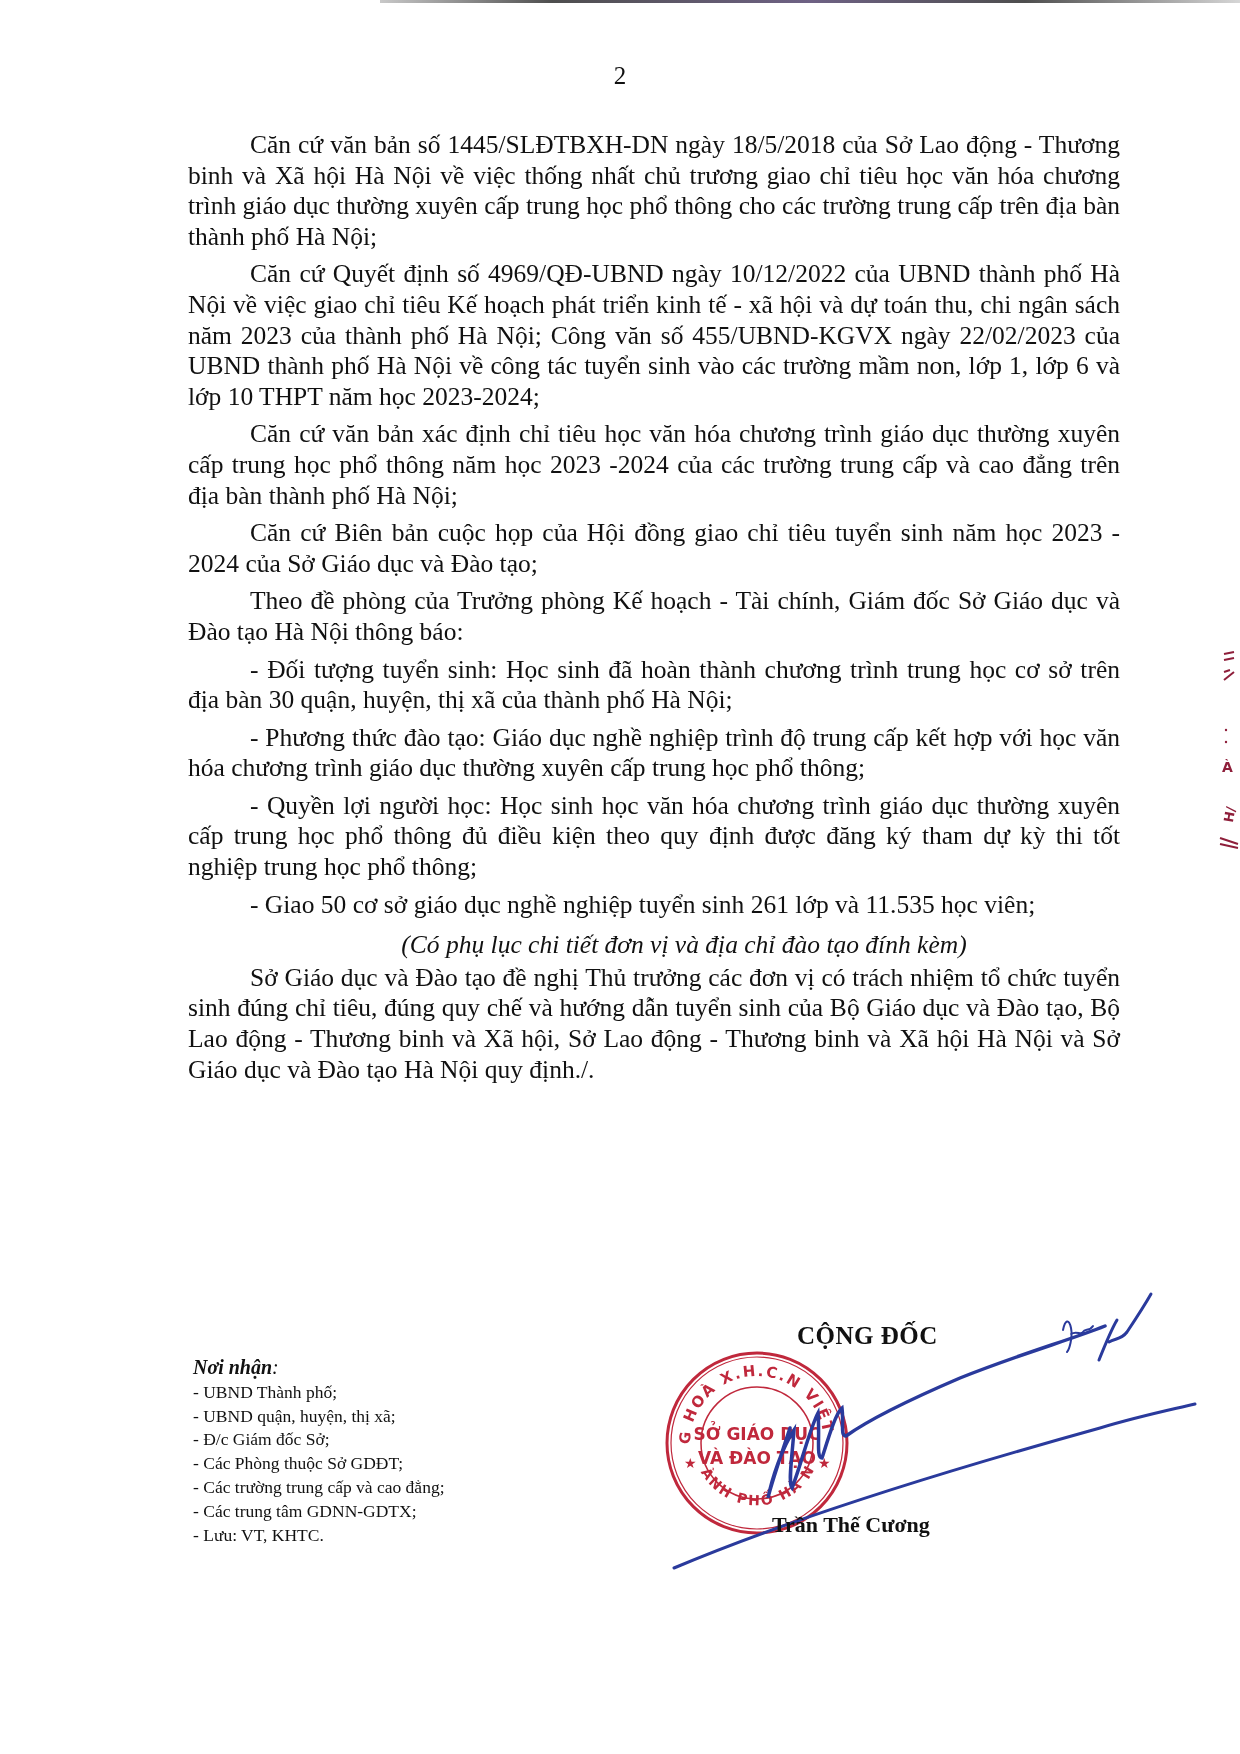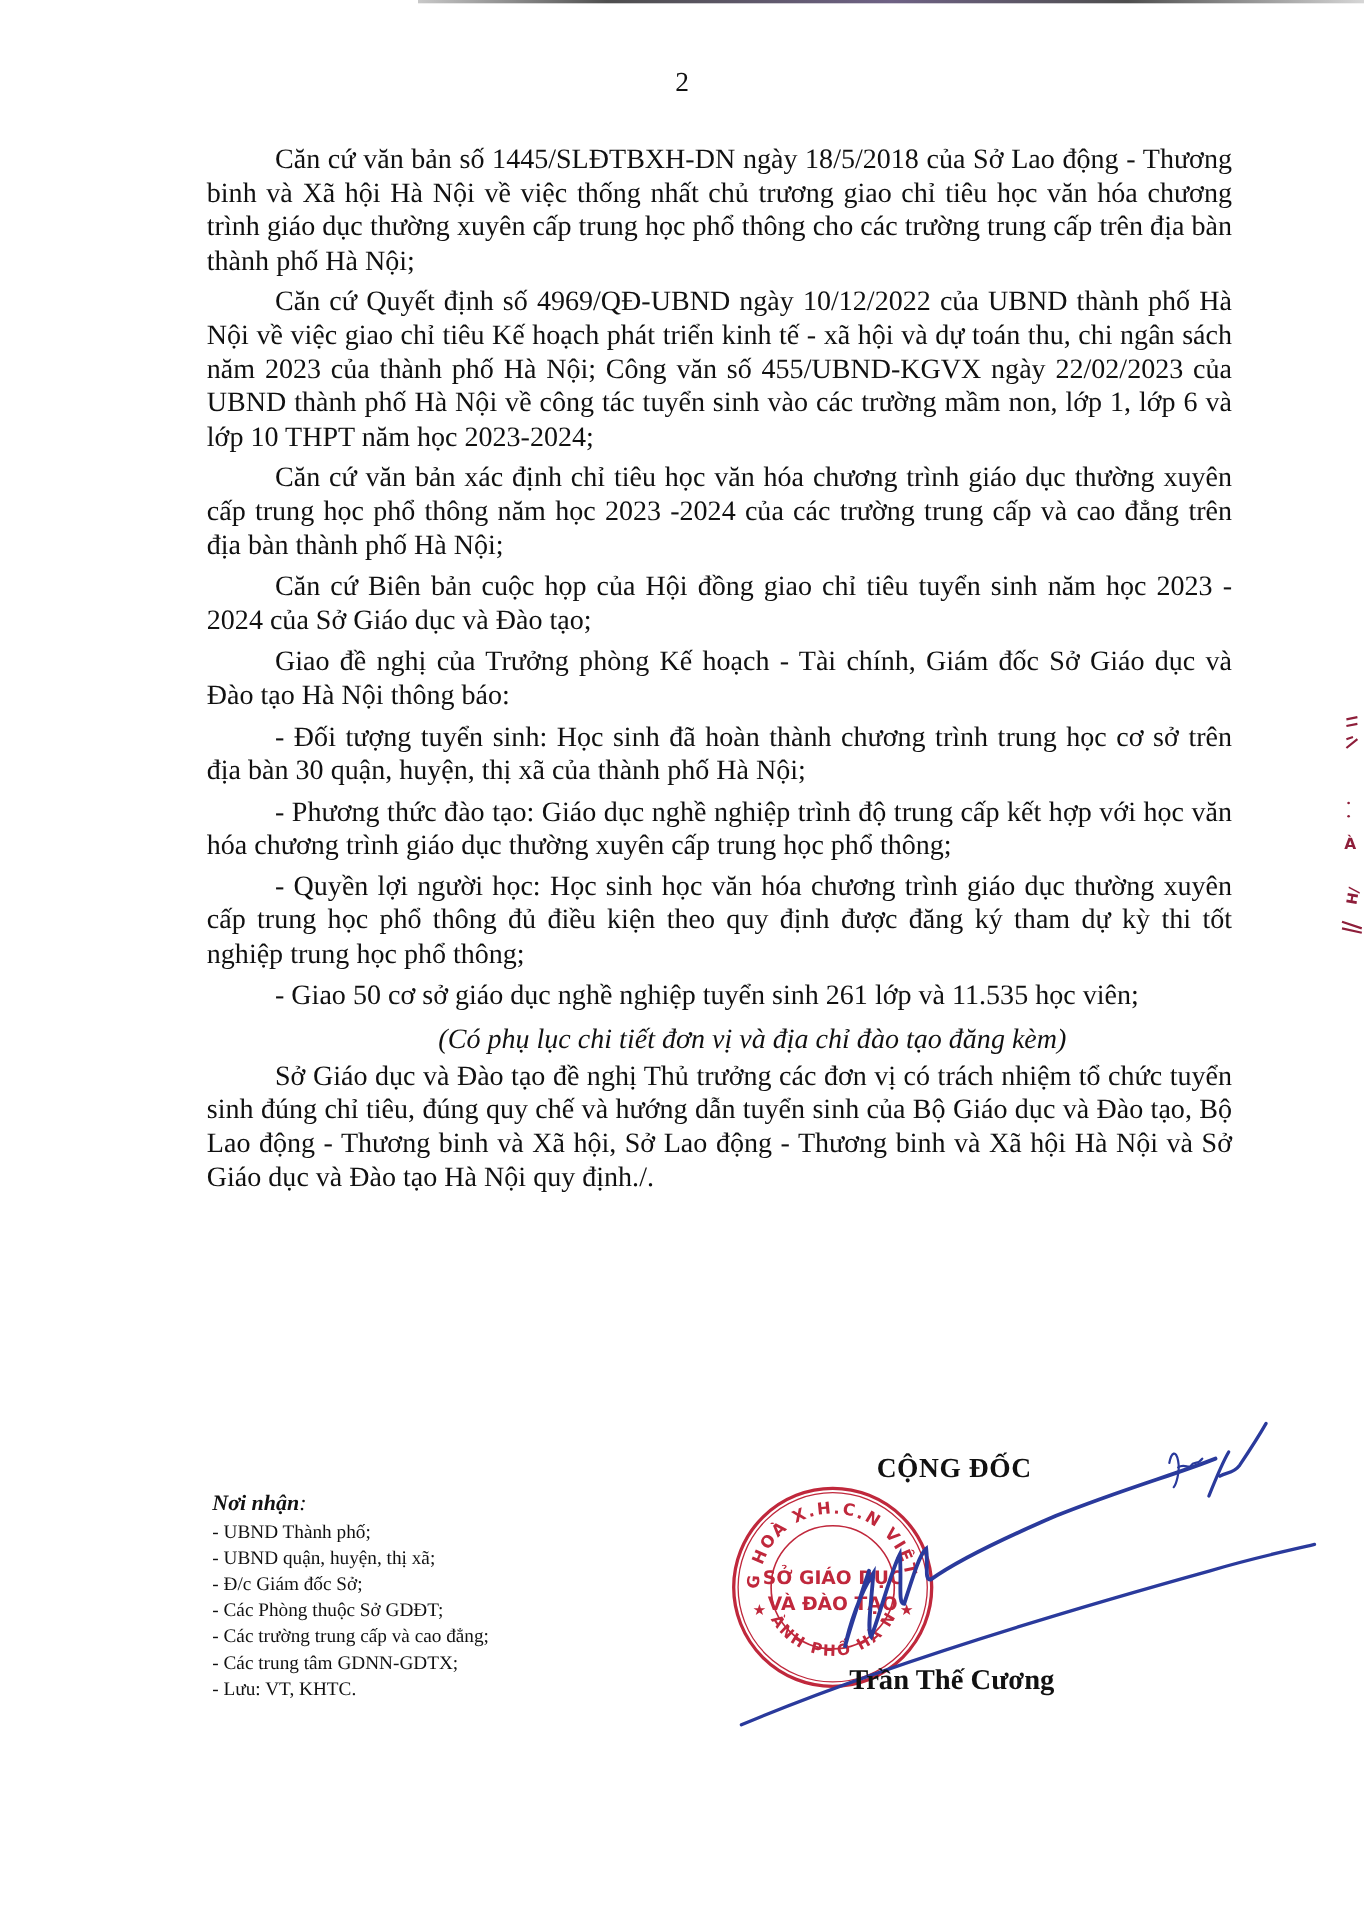--- a/index.html
+++ b/index.html
@@ -29,45 +29,45 @@
     .recipients .title { font-weight: bold; font-style: italic; font-size: 20px; margin-bottom: 1px; }
     .recipients .title .colon { font-weight: normal; }
     .recipients .item { white-space: nowrap; }
     .signature-block {
       position: absolute; left: 660px; top: 1318px; width: 460px; height: 250px;
     }
     .sign-title {
       position: absolute; left: 137px; top: 4px; font-weight: bold; font-size: 25px; letter-spacing: 0.5px;
     }
     .signer-name {
-      position: absolute; left: 112px; top: 194px; font-weight: bold; font-size: 26px;
+      position: absolute; left: 112px; top: 194px; font-weight: bold; font-size: 22px;
     }
     .stamp { position: absolute; left: 2px; top: 30px; width: 190px; height: 190px; }
     .signature { position: absolute; left: 0; top: 0; width: 560px; height: 260px; pointer-events: none; }
     .initials { position: absolute; left: 1055px; top: 1290px; width: 100px; height: 80px; }
     .margin-marks { position: absolute; left: 1218px; top: 650px; width: 22px; height: 200px; }
   </style>
 </head>
 <body>
 
 <div class="topline"></div>
 
 <div class="page-number">2</div>
 
 <div class="body-text">
   <p class="para">Căn cứ văn bản số 1445/SLĐTBXH-DN ngày 18/5/2018 của Sở Lao động - Thương binh và Xã hội Hà Nội về việc thống nhất chủ trương giao chỉ tiêu học văn hóa chương trình giáo dục thường xuyên cấp trung học phổ thông cho các trường trung cấp trên địa bàn thành phố Hà Nội;</p>
   <p class="para">Căn cứ Quyết định số 4969/QĐ-UBND ngày 10/12/2022 của UBND thành phố Hà Nội về việc giao chỉ tiêu Kế hoạch phát triển kinh tế - xã hội và dự toán thu, chi ngân sách năm 2023 của thành phố Hà Nội; Công văn số 455/UBND-KGVX ngày 22/02/2023 của UBND thành phố Hà Nội về công tác tuyển sinh vào các trường mầm non, lớp 1, lớp 6 và lớp 10 THPT năm học 2023-2024;</p>
   <p class="para">Căn cứ văn bản xác định chỉ tiêu học văn hóa chương trình giáo dục thường xuyên cấp trung học phổ thông năm học 2023 -2024 của các trường trung cấp và cao đẳng trên địa bàn thành phố Hà Nội;</p>
   <p class="para">Căn cứ Biên bản cuộc họp của Hội đồng giao chỉ tiêu tuyển sinh năm học 2023 - 2024 của Sở Giáo dục và Đào tạo;</p>
-  <p class="para">Giao đề nghị của Trưởng phòng Kế hoạch - Tài chính, Giám đốc Sở Giáo dục và Đào tạo Hà Nội thông báo:</p>
+  <p class="para">Theo đề phòng của Trưởng phòng Kế hoạch - Tài chính, Giám đốc Sở Giáo dục và Đào tạo Hà Nội thông báo:</p>
   <p class="para">- Đối tượng tuyển sinh: Học sinh đã hoàn thành chương trình trung học cơ sở trên địa bàn 30 quận, huyện, thị xã của thành phố Hà Nội;</p>
   <p class="para">- Phương thức đào tạo: Giáo dục nghề nghiệp trình độ trung cấp kết hợp với học văn hóa chương trình giáo dục thường xuyên cấp trung học phổ thông;</p>
   <p class="para">- Quyền lợi người học: Học sinh học văn hóa chương trình giáo dục thường xuyên cấp trung học phổ thông đủ điều kiện theo quy định được đăng ký tham dự kỳ thi tốt nghiệp trung học phổ thông;</p>
   <p class="para">- Giao 50 cơ sở giáo dục nghề nghiệp tuyển sinh 261 lớp và 11.535 học viên;</p>
-  <p class="para centered-italic">(Có phụ lục chi tiết đơn vị và địa chỉ đào tạo đăng kèm)</p>
+  <p class="para centered-italic">(Có phụ lục chi tiết đơn vị và địa chỉ đào tạo đính kèm)</p>
   <p class="para">Sở Giáo dục và Đào tạo đề nghị Thủ trưởng các đơn vị có trách nhiệm tổ chức tuyển sinh đúng chỉ tiêu, đúng quy chế và hướng dẫn tuyển sinh của Bộ Giáo dục và Đào tạo, Bộ Lao động - Thương binh và Xã hội, Sở Lao động - Thương binh và Xã hội Hà Nội và Sở Giáo dục và Đào tạo Hà Nội quy định./.</p>
 </div>
 
 <div class="recipients">
   <div class="title"><span>Nơi nhận</span><span class="colon">:</span></div>
   <div class="item">- UBND Thành phố;</div>
   <div class="item">- UBND quận, huyện, thị xã;</div>
   <div class="item">- Đ/c Giám đốc Sở;</div>
   <div class="item">- Các Phòng thuộc Sở GDĐT;</div>
   <div class="item">- Các trường trung cấp và cao đẳng;</div>

